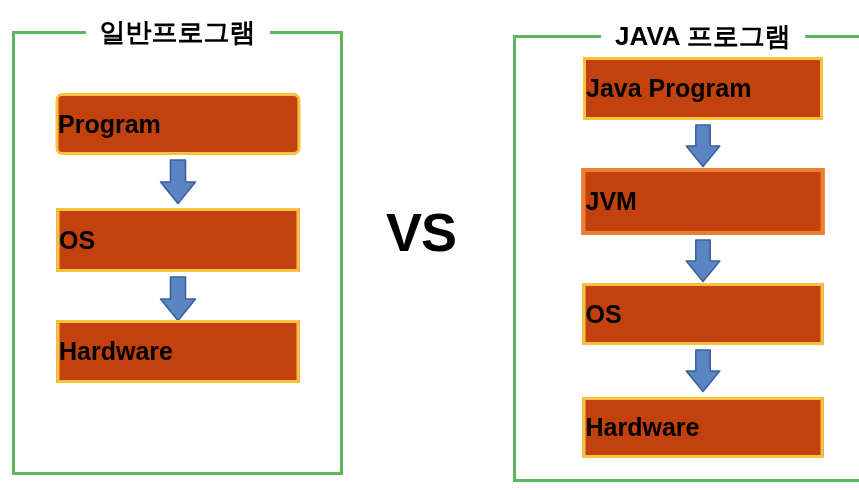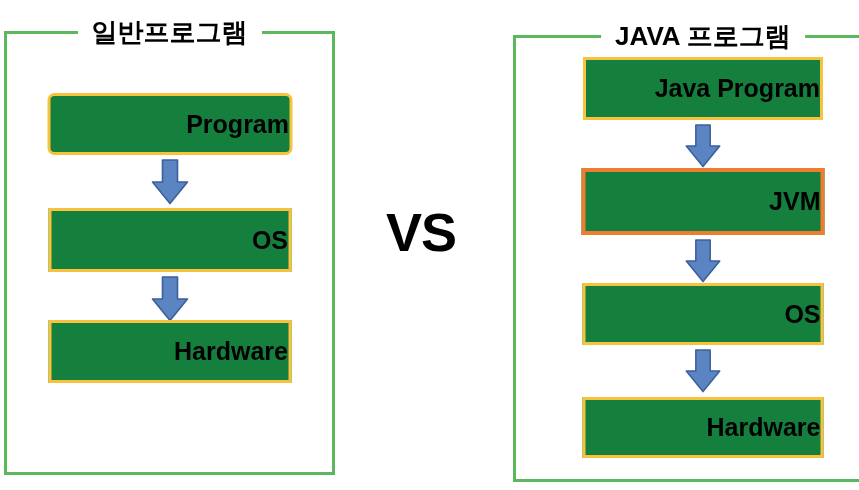--- a/index.html
+++ b/index.html
@@ -5,32 +5,32 @@
   html,body{margin:0;padding:0;}
   body{
     width:859px;height:490px;position:relative;background:#ffffff;
     font-family:"Liberation Sans","DejaVu Sans",sans-serif;color:#000;
     overflow:hidden;
   }
   .panel{
     position:absolute;border:3px solid #5cb85c;background:#ffffff;
     box-sizing:border-box;
   }
-  .panel-left{left:4px;top:31px;width:331px;height:444px;}
+  .panel-left{left:12px;top:31px;width:331px;height:444px;}
   .panel-right{left:513px;top:35px;width:380px;height:447px;}
   .panel-title{
     position:absolute;left:50%;transform:translateX(-50%);
     top:-18px;background:#ffffff;padding:0 14px;white-space:nowrap;
     font-weight:bold;font-size:26px;line-height:32px;color:#000;
   }
   .flow-box{
     position:absolute;left:50%;transform:translateX(-50%);
-    border:3px solid #f9c23c;background:#15803d;box-sizing:border-box;
-    display:flex;align-items:center;justify-content:flex-end;
-    font-weight:bold;font-size:25px;color:#000;padding-left:31px;
+    border:3px solid #f9c23c;background:#c2410c;box-sizing:border-box;
+    display:flex;align-items:center;justify-content:flex-start;
+    font-weight:bold;font-size:25px;color:#000;
   }
   .flow-box.highlight{border:4px solid #ed7d31;}
   .arrow{
     position:absolute;left:50%;transform:translateX(-50%);
     width:38px;
   }
   .vs{
     position:absolute;left:386px;top:201px;
     font-weight:bold;font-size:54px;letter-spacing:-1px;color:#000;text-align:right;
   }

